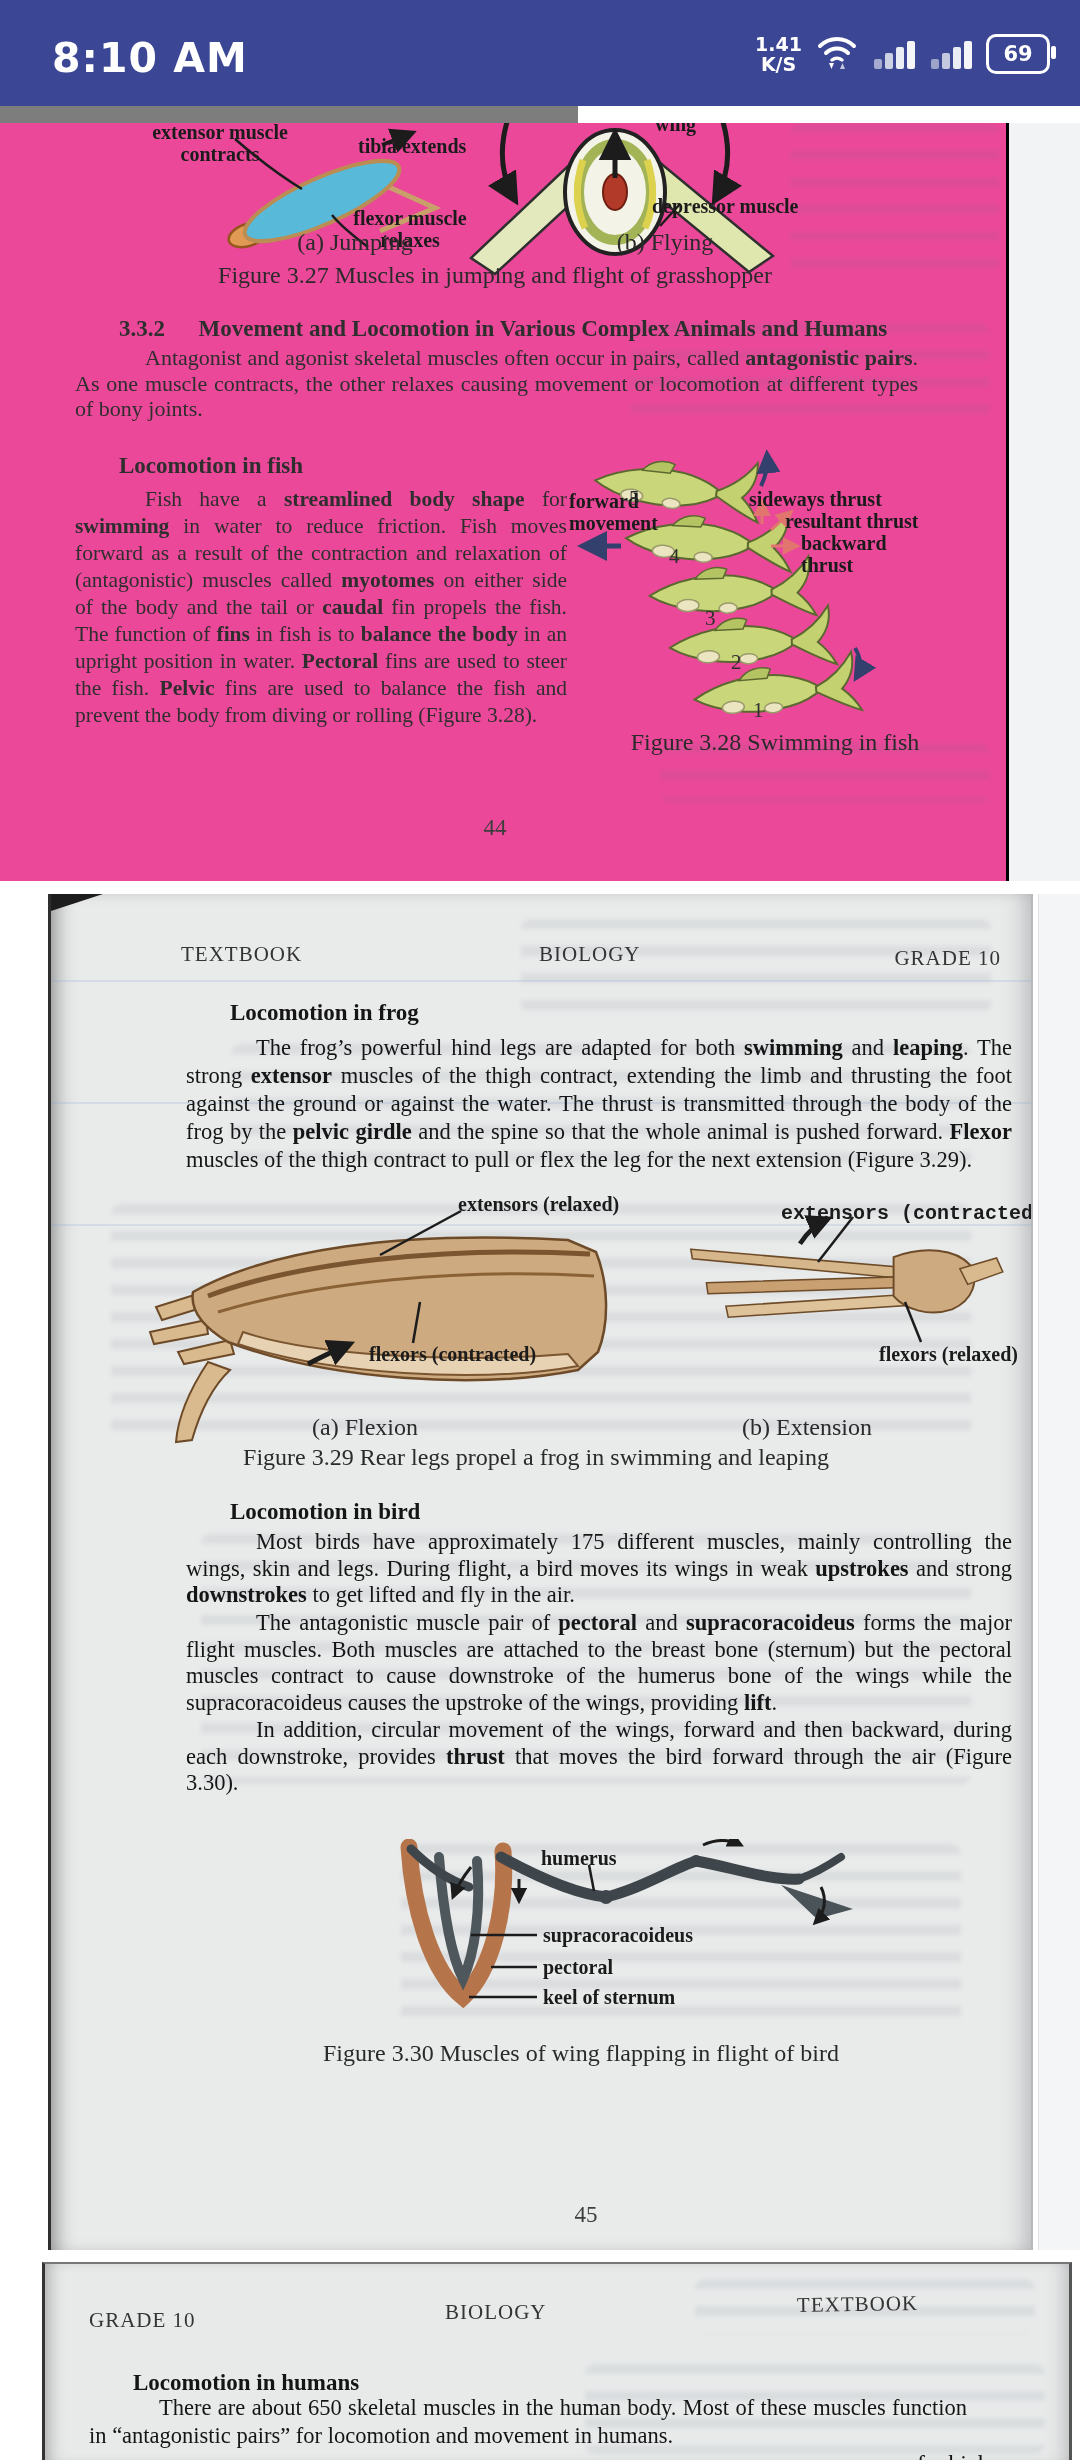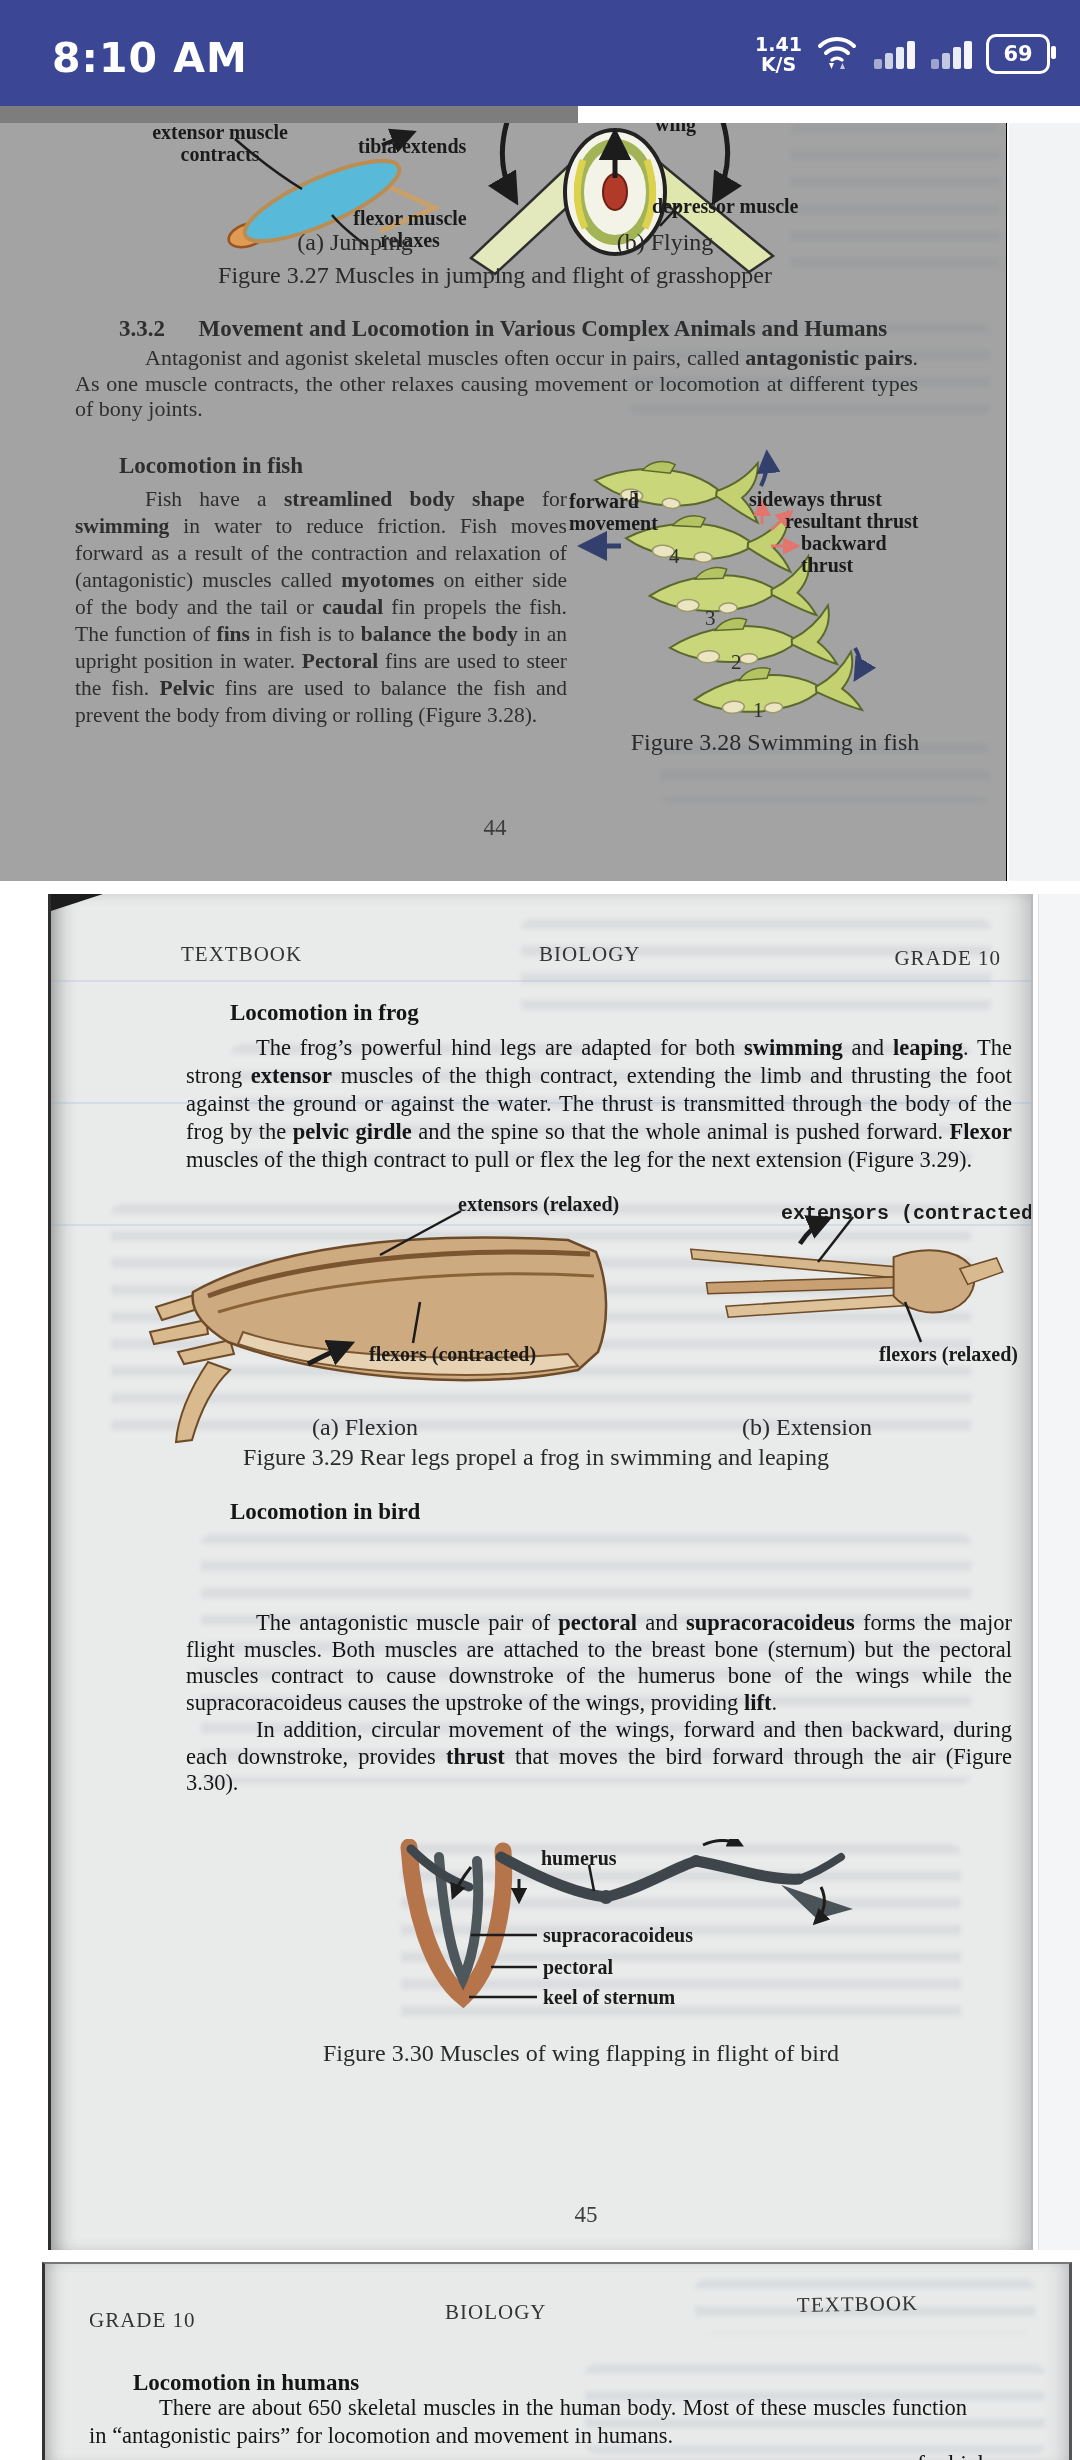--- a/index.html
+++ b/index.html
@@ -13,21 +13,21 @@
   .sb-speed{text-align:center;font-size:19px;line-height:20px;font-weight:bold;}
   .sb-batt{position:relative;width:58px;height:34px;border:3px solid #fff;border-radius:10px;
            display:flex;align-items:center;justify-content:center;font-size:21px;font-weight:bold;}
   .sb-batt::after{content:"";position:absolute;right:-9px;top:9px;width:5px;height:13px;background:#fff;border-radius:2px;}
   
   .loadbar{position:absolute;left:0;top:106px;width:1080px;height:17px;background:#ffffff;}
   .loadbar-fill{width:578px;height:17px;background:#7d7d7d;}
   
   .doc{position:absolute;left:0;top:123px;width:1080px;height:2337px;background:#fff;}
   .page{position:absolute;overflow:hidden;}
-  .page1{left:0;top:0;width:1006px;height:758px;background:#a3a3a3;border-right:1px solid #000000;color:#2e2e2e;}
+  .page1{left:0;top:0;width:1006px;height:758px;background:#ec4899;border-right:3px solid #000000;color:#2e2e2e;}
   .sliver1{position:absolute;left:1009px;top:0;width:71px;height:758px;background:#f2f3f5;}
   .page2{left:48px;top:771px;width:980px;height:1356px;background:#e9eaea;border-left:3px solid #2e2e2e;
          border-right:2px solid #b6b9bb;color:#151515;
          box-shadow:inset -20px 0 24px -16px rgba(110,110,115,.45), inset 16px 0 20px -12px rgba(40,40,40,.5);}
   .page2::before{content:"";position:absolute;left:0;top:0;width:52px;height:17px;background:#1d1d1d;
                  clip-path:polygon(0 0,100% 0,0 100%);}
   .sliver2{position:absolute;left:1038px;top:771px;width:42px;height:1356px;background:#f4f5f7;border-left:1px solid #e2e2e4;}
   .page3{left:42px;top:2139px;width:1024px;height:198px;background:#e8eaea;border-left:3px solid #333;
          border-right:3px solid #555;border-top:2px solid #777;color:#151515;
          box-shadow:inset -16px 0 20px -14px rgba(110,110,115,.45), inset 14px 0 18px -12px rgba(40,40,40,.4);}
@@ -260,20 +260,21 @@
         <div class="abs figlabel" style="left:395px;top:6px;">extensors (relaxed)</div>
         <div class="abs figlabel" style="left:718px;top:16px;font-family:Liberation Mono, monospace;">extensors (contracted)</div>
         <div class="abs figlabel" style="left:306px;top:156px;">flexors (contracted)</div>
         <div class="abs figlabel" style="left:816px;top:156px;">flexors (relaxed)</div>
         <div class="abs caption center" style="left:212px;top:227px;width:180px;">(a) Flexion</div>
         <div class="abs caption center" style="left:649px;top:227px;width:190px;">(b) Extension</div>
         <div class="abs caption center" style="left:0;top:257px;width:946px;">Figure 3.29 Rear legs propel a frog in swimming and leaping</div>
       </div>
 
       <div class="abs h-bold" style="left:135px;top:605px;">Locomotion in bird</div>
+      <div class="abs para" style="left:135px;top:635px;width:826px;font-size:22.5px;line-height:26.5px;">Most birds have approximately 175 different muscles, mainly controlling the wings, skin and legs. During flight, a bird moves its wings in weak <b>upstrokes</b> and strong <b>downstrokes</b> to get lifted and fly in the air.</div>
       <div class="abs para" style="left:135px;top:716px;width:826px;font-size:22.5px;line-height:26.5px;">The antagonistic muscle pair of <b>pectoral</b> and <b>supracoracoideus</b> forms the major flight muscles. Both muscles are attached to the breast bone (sternum) but the pectoral muscles contract to cause downstroke of the humerus bone of the wings while the supracoracoideus causes the upstroke of the wings, providing <b>lift</b>.</div>
       <div class="abs para" style="left:135px;top:823px;width:826px;font-size:22.5px;line-height:26.5px;">In addition, circular movement of the wings, forward and then backward, during each downstroke, provides <b>thrust</b> that moves the bird forward through the air (Figure 3.30).</div>
 
       <div class="abs" style="left:300px;top:945px;width:560px;height:200px;">
         <svg class="fig" style="left:0;top:0;" width="560" height="200" viewBox="0 0 560 200">
           <defs>
             <marker id="mC" viewBox="0 0 10 10" refX="8" refY="5" markerWidth="5.5" markerHeight="5.5" orient="auto-start-reverse">
               <path d="M0,0 L10,5 L0,10 Z" fill="#1c1c1c"></path>
             </marker>
           </defs>

